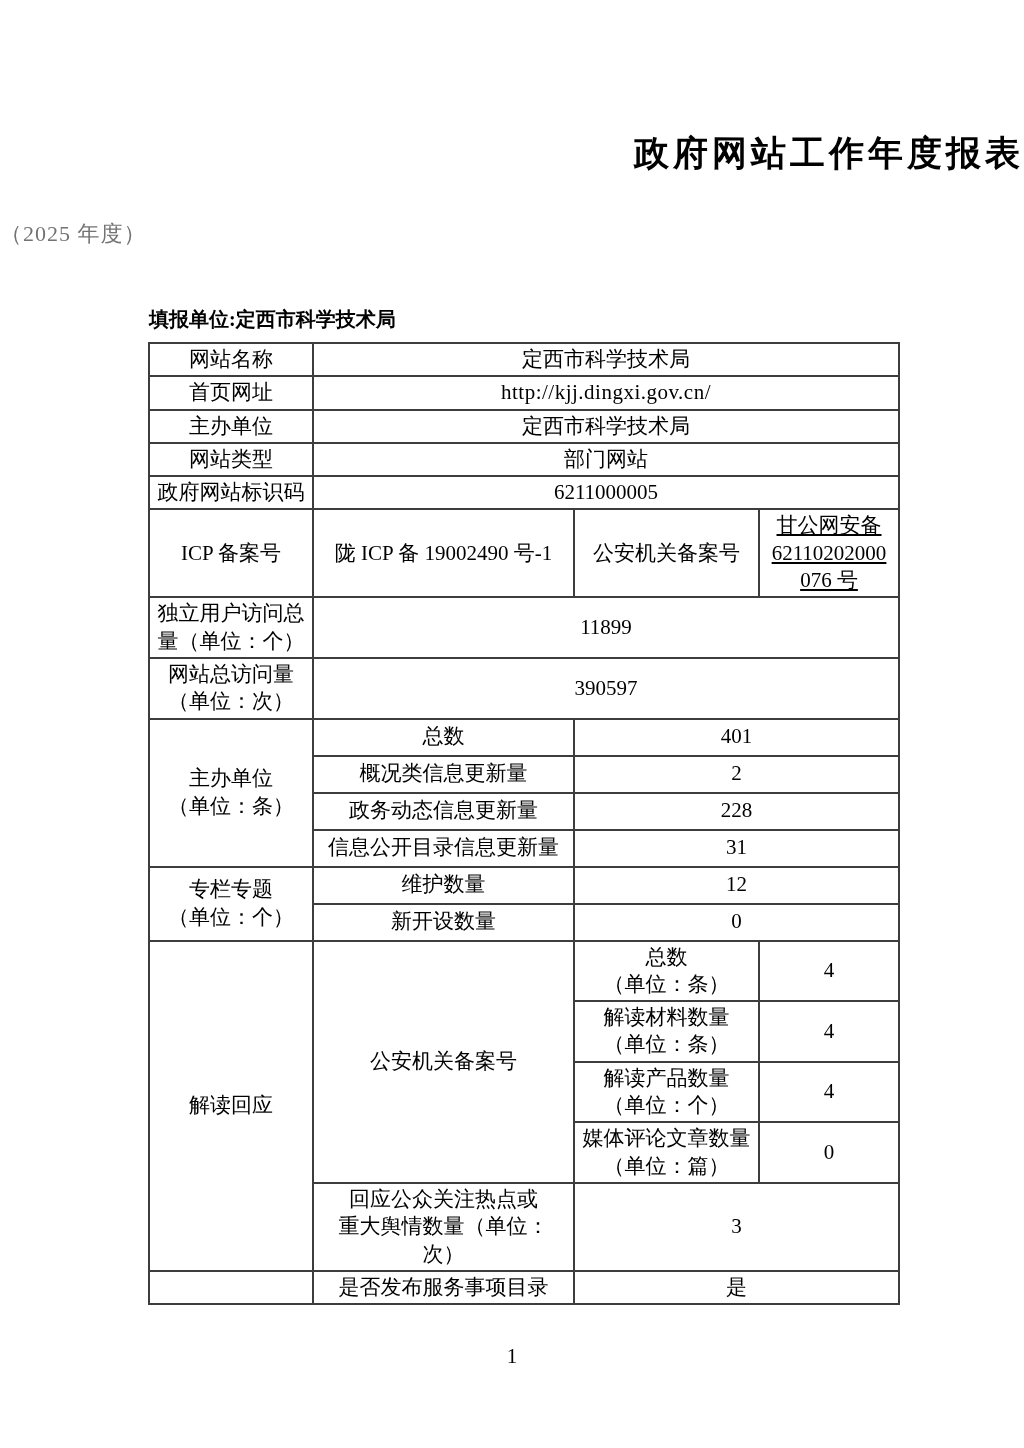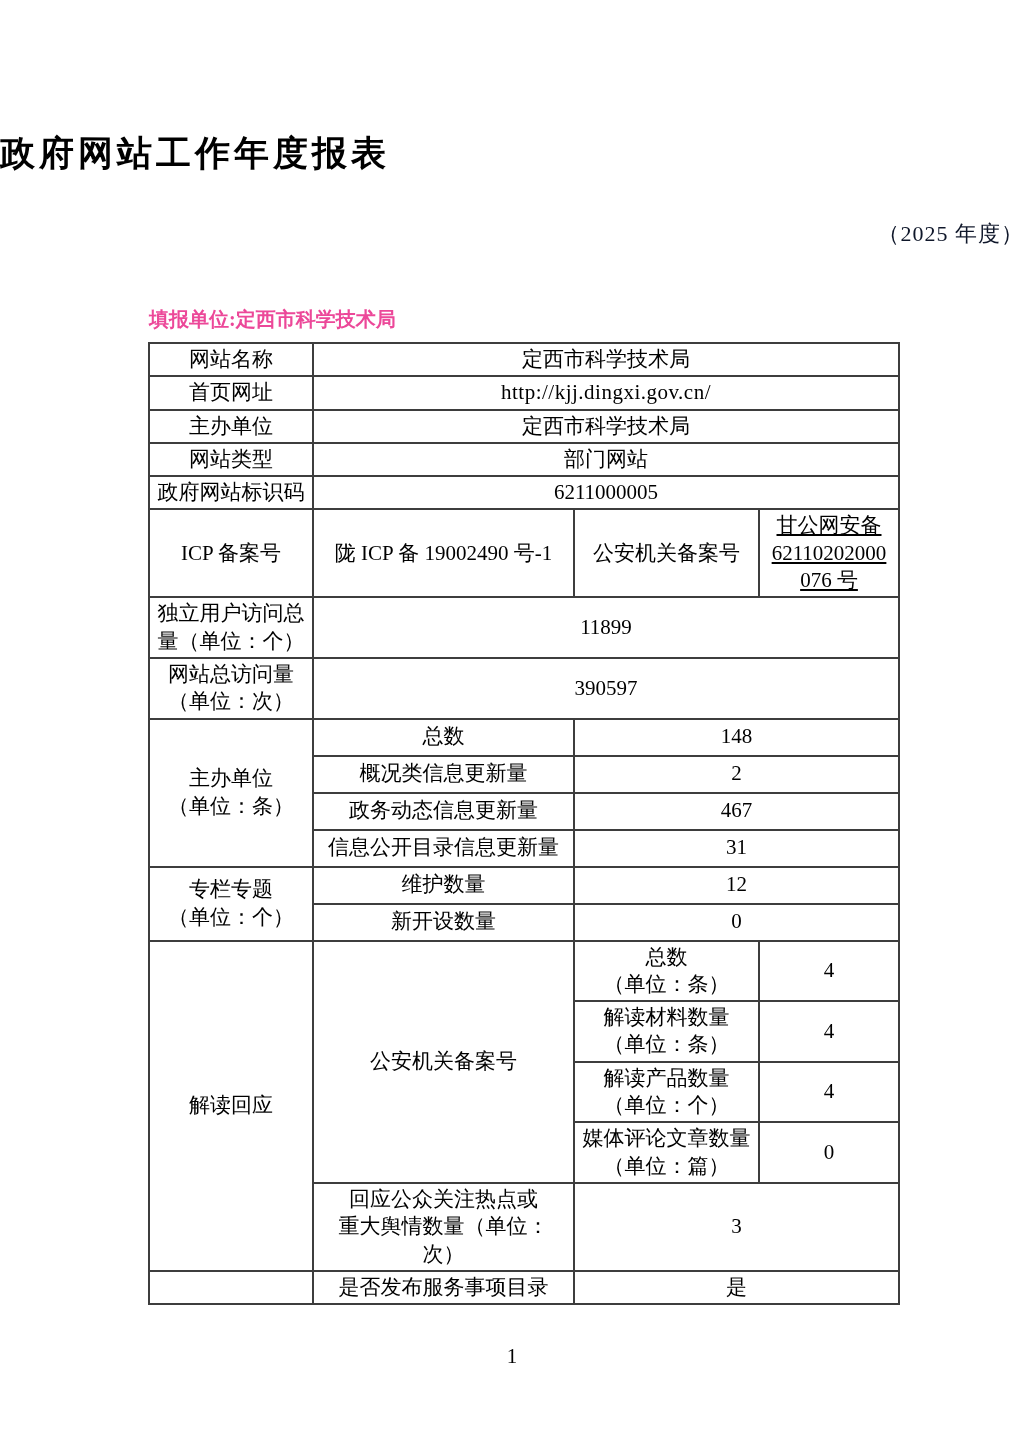--- a/index.html
+++ b/index.html
@@ -9,41 +9,41 @@
     width: 1024px;
     height: 1448px;
     background: #ffffff;
     color: #000000;
     font-family: "Liberation Serif", "DejaVu Serif", serif;
     overflow: hidden;
   }
   .doc-title {
     position: absolute;
     top: 130px; left: 0; right: 0;
-    text-align: left;
+    text-align: right;
     font-family: "Liberation Sans", "DejaVu Sans", sans-serif;
     font-weight: 700;
     font-size: 35px;
     letter-spacing: 4px;
     color: #000000;
   }
   .doc-subtitle {
     position: absolute;
     top: 219px; left: 0; right: 0;
-    text-align: right;
+    text-align: left;
     font-size: 22px;
     letter-spacing: 1px;
-    color: #0f172a;
+    color: #737373;
   }
   .filing-unit {
     position: absolute;
     top: 306px; left: 149px;
     font-weight: 700;
     font-size: 20px;
-    color: #ec4899;
+    color: #000000;
   }
   table.report {
     position: absolute;
     top: 342px; left: 148px;
     width: 750px;
     border-collapse: collapse;
     table-layout: fixed;
   }
   table.report td {
     border: 2px solid #3d3d3d;
@@ -132,29 +132,29 @@
     <tr class="rh-v">
       <td>网站总访问量
 （单位：次）</td>
       <td colspan="3">390597</td>
     </tr>
 
     <tr class="rh-b">
       <td rowspan="4">主办单位
 （单位：条）</td>
       <td>总数</td>
-      <td colspan="2">148</td>
+      <td colspan="2">401</td>
     </tr>
     <tr class="rh-b">
       <td>概况类信息更新量</td>
       <td colspan="2">2</td>
     </tr>
     <tr class="rh-b">
       <td>政务动态信息更新量</td>
-      <td colspan="2">467</td>
+      <td colspan="2">228</td>
     </tr>
     <tr class="rh-b">
       <td>信息公开目录信息更新量</td>
       <td colspan="2">31</td>
     </tr>
 
     <tr class="rh-b">
       <td rowspan="2">专栏专题
 （单位：个）</td>
       <td>维护数量</td>

